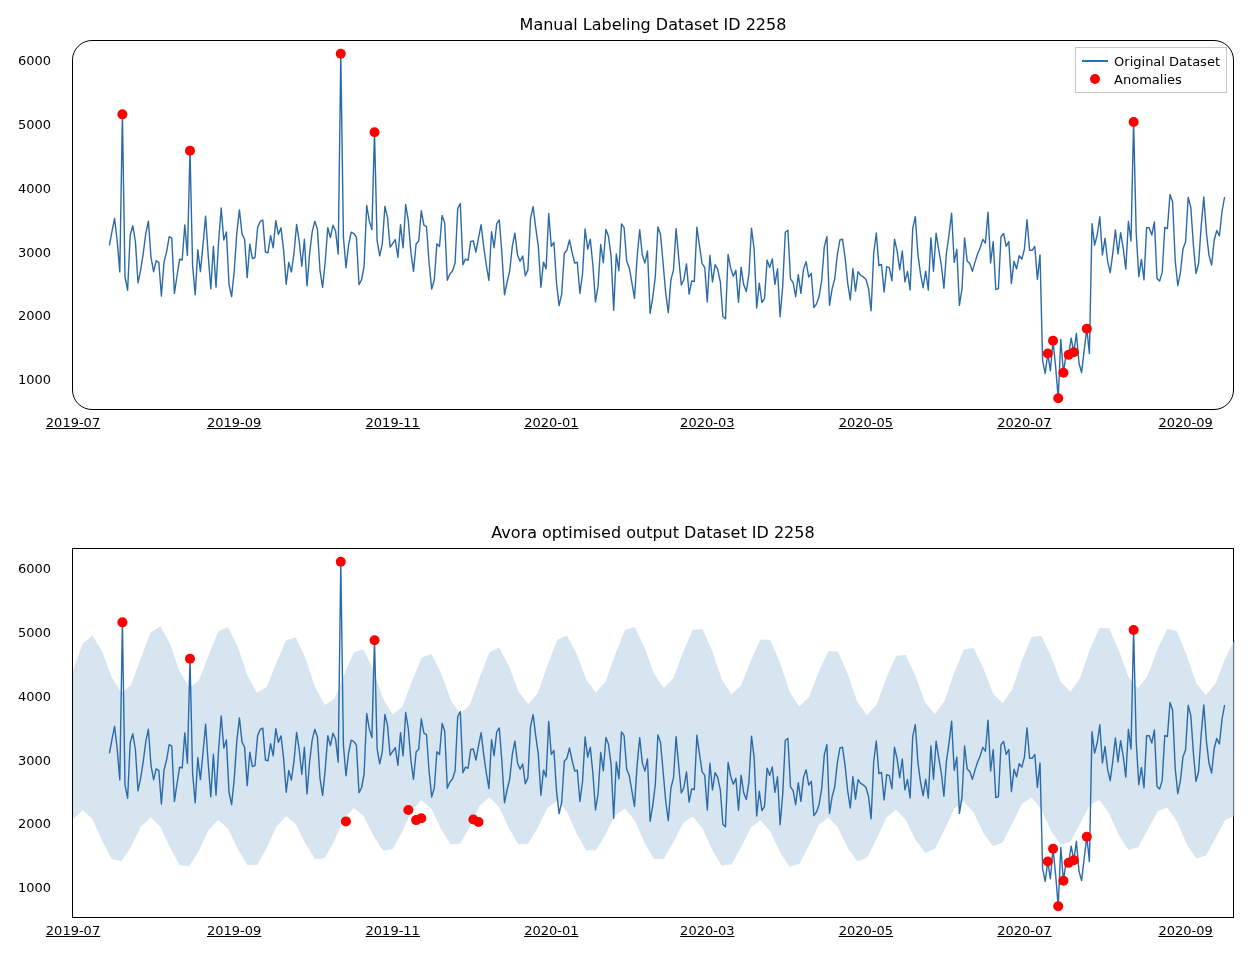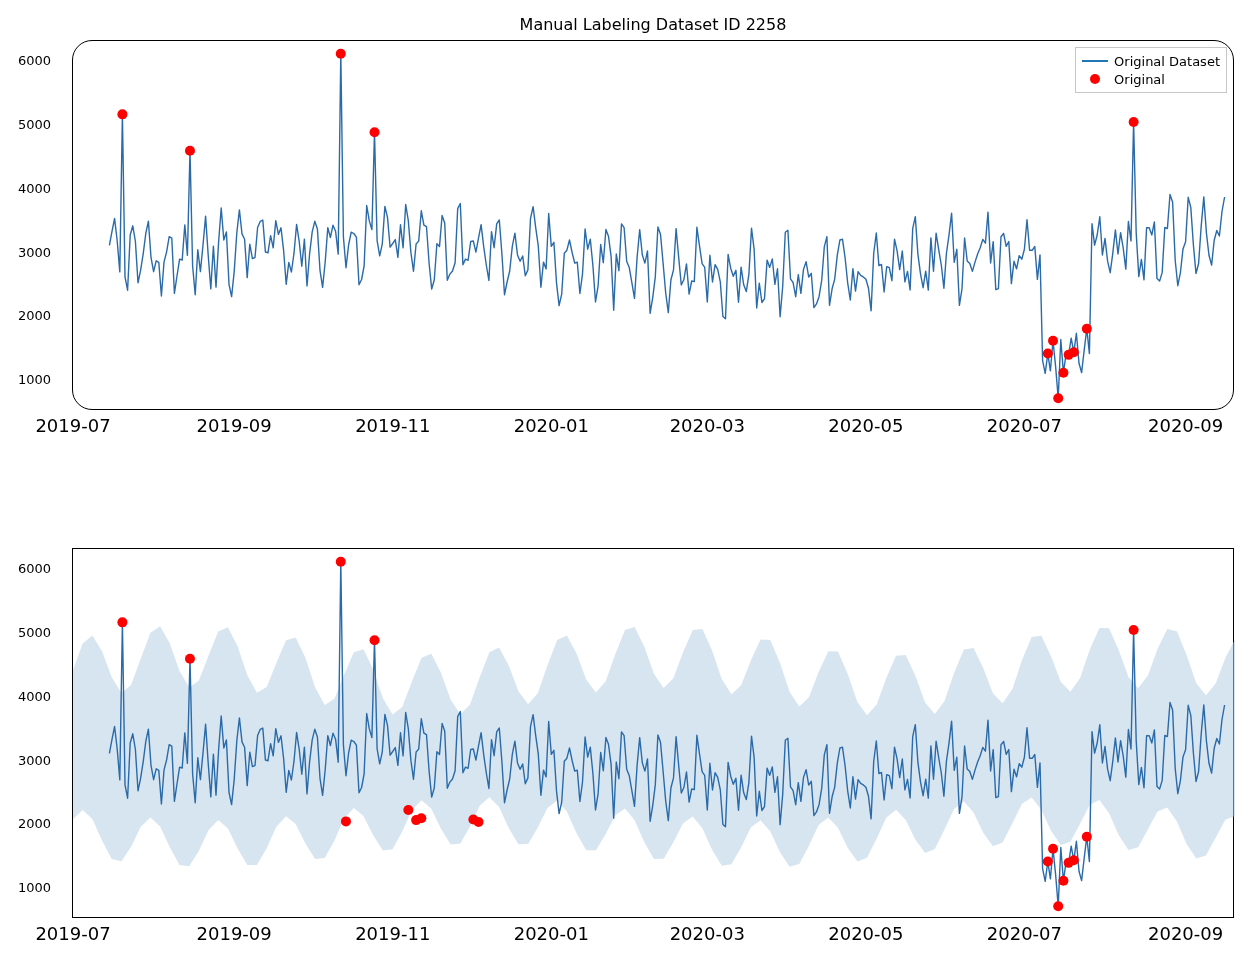--- a/index.html
+++ b/index.html
@@ -33,23 +33,24 @@
     right: 100%;
     transform: translateY(-50%);
     font-size: 13px;
     padding-right: 22px;
     white-space: nowrap;
   }
   .tick-label-x {
     position: absolute;
     top: 100%;
     transform: translateX(-50%);
-    font-size: 18px;
+    font-size: 13px;
     padding-top: 6px;
     white-space: nowrap;
+    text-decoration: underline;
   }
   .legend {
     position: absolute;
     top: 6px;
     right: 6px;
     background: #fff;
     border: 1px solid #c7c7c7;
     font-size: 13px;
     padding: 4px 6px;
   }
@@ -109,40 +110,41 @@
         <circle cx="1013.8255033557047" cy="287.7068965517241" r="5" class="anomaly"></circle>
         <circle cx="1060.6174496644296" cy="81.01724137931035" r="5" class="anomaly"></circle>
       </svg>
     <div class="legend">
       <div class="legend-row">
         <div class="legend-line"></div>
         <span>Original Dataset</span>
       </div>
       <div class="legend-row">
         <div class="legend-dot"></div>
-        <span>Original</span>
+        <span>Anomalies</span>
       </div>
     </div>
   <div class="tick-label-y" style="top: 338.103px;">1000</div>
       <div class="tick-label-y" style="top: 274.31px;">2000</div>
       <div class="tick-label-y" style="top: 210.517px;">3000</div>
       <div class="tick-label-y" style="top: 146.724px;">4000</div>
       <div class="tick-label-y" style="top: 82.931px;">5000</div>
       <div class="tick-label-y" style="top: 19.1379px;">6000</div>
       <div class="tick-label-x" style="left: 0px;">2019-07</div>
       <div class="tick-label-x" style="left: 161.172px;">2019-09</div>
       <div class="tick-label-x" style="left: 319.745px;">2019-11</div>
       <div class="tick-label-x" style="left: 478.318px;">2020-01</div>
       <div class="tick-label-x" style="left: 634.291px;">2020-03</div>
       <div class="tick-label-x" style="left: 792.864px;">2020-05</div>
       <div class="tick-label-x" style="left: 951.436px;">2020-07</div>
       <div class="tick-label-x" style="left: 1112.61px;">2020-09</div>
     </div>
 
   <div class="subplot" id="plot2" style="left: 72px; top: 548px; width: 1162px; height: 370px;">
+    <div class="subplot-title">Avora optimised output Dataset ID 2258</div>
     <svg id="svg2" width="1162" height="370">
         <path d="M0,121.20689655172413 L9.683333333333334,94.4021211223573 L19.366666666666667,86.53652264888143 L29.05,102.23920433891658 L38.733333333333334,128.3483170325978 L48.41666666666667,143.89325833467748 L58.1,135.98525611636967 L67.78333333333333,109.59031448269536 L77.46666666666667,83.7882312224653 L87.15,77.34849764447199 L96.83333333333334,94.53869723057164 L106.51666666666667,121.90510847189447 L116.2,138.46171491992786 L125.88333333333334,131.57665617688957 L135.56666666666666,106.5334919264173 L145.25,82.53147591148883 L154.93333333333334,78.15177358732274 L164.61666666666667,97.28857054799164 L174.3,126.19224712549814 L183.98333333333335,143.86245078226082 L193.66666666666669,137.92600499767119 L203.35,113.9838184965028 L213.03333333333333,91.35352486201987 L222.71666666666667,88.43005365573794 L232.4,108.74330234822963 L242.08333333333334,138.26454633723188 L251.76666666666668,156.00041747535303 L261.45,149.85752212697042 L271.1333333333333,125.77205593417312 L280.81666666666666,103.19568328939027 L290.5,100.35424458667973 L300.18333333333334,120.43555639184589 L309.8666666666667,149.15942681464858 L319.55,165.5691454828644 L329.23333333333335,157.87792480262334 L338.9166666666667,132.3782440998604 L348.6,108.671862547621 L358.28333333333336,104.83046640380269 L367.9666666666667,123.71716349673031 L377.65000000000003,150.82048258767352 L387.33333333333337,165.24005118320636 L397.01666666666665,155.51014764499115 L406.7,128.28606800300557 L416.3833333333333,103.31948066642087 L426.06666666666666,98.52511874108654 L435.75,116.43979712675977 L445.43333333333334,142.32102133151142 L455.1166666666667,155.3238120896986 L464.8,144.29701023752182 L474.48333333333335,116.24437478684362 L484.1666666666667,91.04691050531727 L493.85,86.44008031622019 L503.53333333333336,104.6144645611891 L513.2166666666667,130.57984127669263 L522.9,143.53034987067937 L532.5833333333334,132.60945683017496 L542.2666666666667,105.1437825371666 L551.95,81.11429250045757 L561.6333333333333,78.048678078656 L571.3166666666667,97.76784263996461 L581,125.01630098690626 L590.6833333333334,139.01283631143548 L600.3666666666667,129.1800131031068 L610.0500000000001,103.14871862832871 L619.7333333333333,80.98005980526256 L629.4166666666666,79.97742272414268 L639.1,101.58272822870907 L648.7833333333333,130.2736860668266 L658.4666666666667,145.29677824835971 L668.15,136.35691958961567 L677.8333333333334,111.39044633599025 L687.5166666666667,90.53929594799547 L697.2,90.88693211448441 L706.8833333333333,113.50791801416557 L716.5666666666667,142.63213390486922 L726.25,157.55652347711384 L735.9333333333334,148.29018101220413 L745.6166666666667,123.09327024113321 L755.3000000000001,102.20484267847445 L764.9833333333333,102.50657278966264 L774.6666666666667,124.72892284010274 L784.35,152.88216260851672 L794.0333333333333,166.34310997607815 L803.7166666666667,155.4508238160263 L813.4,128.80893414612814 L823.0833333333334,106.7685014861666 L832.7666666666667,106.02355022073385 L842.45,126.97712303775035 L852.1333333333333,153.4389786290393 L861.8166666666667,164.88366323174014 L871.5,151.99219701237638 L881.1833333333334,123.71559458227188 L890.8666666666667,100.51450077453808 L900.5500000000001,98.89082128189528 L910.2333333333333,118.91723440501886 L919.9166666666667,144.2016999836043 L929.6,154.313495181563 L939.2833333333333,140.26664882723037 L948.9666666666667,111.34285079289054 L958.65,88.09001481202796 L968.3333333333334,86.79465869589802 L978.0166666666667,107.17871309751416 L987.7,132.6311953529616 L997.3833333333333,142.79906386396337 L1007.0666666666667,129.0084080222909 L1016.75,100.84521383101526 L1026.4333333333334,78.91523415246087 L1036.1166666666668,79.26190720599357 L1045.8,101.23433041713969 L1055.4833333333333,127.98640771635098 L1065.1666666666667,139.22931490215896 L1074.8500000000001,126.58640948986181 L1084.5333333333333,99.93028303959358 L1094.2166666666667,79.90623862848338 L1103.9,82.30036343848337 L1113.5833333333333,106.08226204365616 L1123.2666666666667,134.1716515387831 L1132.95,146.34889715573595 L1142.6333333333334,134.53931368149983 L1152.3166666666666,108.9046736687481 L1162,90.13231537940266 L1162,266.9949687251135 L1152.3166666666666,270.84718843771003 L1142.6333333333334,288.83764560502124 L1132.95,306.51273090248407 L1123.2666666666667,309.61595639795866 L1113.5833333333333,294.8876227198974 L1103.9,272.54270944742274 L1094.2166666666667,258.5516375298002 L1084.5333333333333,262.5655327893277 L1074.8500000000001,280.6237730465511 L1065.1666666666667,298.16246490177826 L1055.4833333333333,301.0469600611107 L1045.8,286.2790916229545 L1036.1166666666668,264.2759814589993 L1026.4333333333334,250.99574357670593 L1016.75,255.8690832846929 L1007.0666666666667,274.6698159941825 L997.3833333333333,292.71966437008615 L987.7,296.00192861028165 L978.0166666666667,281.77335996447897 L968.3333333333334,260.64333102417174 L958.65,248.54679027258402 L948.9666666666667,254.6856856968762 L939.2833333333333,274.56453950809055 L929.6,293.3907191186485 L919.9166666666667,297.2661690546829 L910.2333333333333,283.7009609332719 L900.5500000000001,263.4922675121961 L890.8666666666667,252.546855431036 L881.1833333333334,259.83574873591687 L871.5,280.5968232921858 L861.8166666666667,299.9295736079851 L852.1333333333333,304.0617143694654 L842.45,290.7613957711559 L832.7666666666667,271.0154010815389 L823.0833333333334,260.70343079631596 L813.4,268.5693437717955 L803.7166666666667,289.5926170479909 L794.0333333333333,308.7765087601859 L784.35,312.4862541850792 L774.6666666666667,298.7569076380536 L764.9833333333333,278.770190028431 L755.3000000000001,268.38281639031527 L745.6166666666667,276.1176118861519 L735.9333333333334,296.7056071101616 L726.25,315.0664229265633 L716.5666666666667,317.7147543665132 L706.8833333333333,302.9608270638869 L697.2,282.1853840382315 L687.5166666666667,271.22436418933137 L677.8333333333334,278.3832075124276 L668.15,298.15133847765156 L658.4666666666667,315.37358275421195 L648.7833333333333,316.7216586911889 L639.1,300.78431900485083 L629.4166666666666,279.1400815268937 L619.7333333333333,267.6006706315592 L610.0500000000001,274.251887787308 L600.3666666666667,293.342258952872 L590.6833333333334,309.6443140934913 L581,309.9878645227441 L571.3166666666667,293.23700970396794 L561.6333333333333,271.1603519398686 L551.95,259.53572983892684 L542.2666666666667,266.22109824178017 L532.5833333333334,285.21913906398197 L522.9,301.22724998837583 L513.2166666666667,301.2294332250349 L503.53333333333336,284.3574388324886 L493.85,262.5583142268847 L484.1666666666667,251.56304509625204 L474.48333333333335,258.99092021155144 L464.8,278.5918877406277 L455.1166666666667,294.98407048854745 L445.43333333333334,295.3010911053223 L435.75,278.93466364280016 L426.06666666666666,257.99938503038175 L416.3833333333333,248.16792772253368 L406.7,256.81233738310436 L397.01666666666665,277.425840151372 L387.33333333333337,294.54661457520086 L377.65000000000003,295.457320910204 L367.9666666666667,279.80643743303557 L358.28333333333336,259.8702032314776 L348.6,251.25698373052083 L338.9166666666667,261.0888729177055 L329.23333333333335,282.60453621457185 L319.55,300.26784312995426 L309.8666666666667,301.51627759918796 L300.18333333333334,286.25827236124206 L290.5,266.93219164319225 L280.81666666666666,259.08244990102867 L271.1333333333333,269.58470232254393 L261.45,291.43118242440306 L251.76666666666668,309.0226759237096 L242.08333333333334,309.96240792864353 L232.4,294.42660118888875 L222.71666666666667,275.0203875968433 L213.03333333333333,267.22824590433373 L203.35,277.68600790279044 L193.66666666666669,299.1500616094058 L183.98333333333335,315.97106615484796 L174.3,315.9298780591945 L164.61666666666667,299.47858268338223 L154.93333333333334,279.3932771026336 L145.25,271.1014329029437 L135.56666666666666,281.0039455431878 L125.88333333333334,301.6295437214634 L116.2,317.2886235131603 L106.51666666666667,315.9478016474952 L96.83333333333334,298.3387509689728 L87.15,277.40790628021375 L77.46666666666667,268.5234508577589 L67.78333333333333,277.85068552062086 L58.1,297.69300023934477 L48.41666666666667,312.32422651414845 L38.733333333333334,309.8984693059907 L29.05,291.42419142890327 L19.366666666666667,270.0110292606369 L9.683333333333334,260.9592137446941 L0,270.19159797252723 Z" class="band-upper"></path>
         <path d="M36.4,204.3 L39.0,190.4 L41.6,177.5 L44.2,200.0 L46.8,230.9 L49.4,73.4 L52.0,235.9 L54.6,249.2 L57.2,194.0 L59.8,184.8 L62.4,200.5 L65.0,241.8 L67.6,229.4 L70.2,212.8 L72.8,192.3 L75.4,180.2 L78.0,216.3 L80.6,230.7 L83.2,219.8 L85.8,221.3 L88.4,255.0 L91.0,221.2 L93.6,210.8 L96.2,195.6 L98.8,197.2 L101.4,252.4 L104.0,235.0 L106.6,218.2 L109.2,219.0 L111.8,183.9 L114.4,214.4 L117.0,109.7 L119.6,224.8 L122.2,253.7 L124.8,208.8 L127.4,230.6 L130.0,204.0 L132.6,175.1 L135.2,214.3 L137.8,247.9 L140.4,205.2 L143.0,246.1 L145.6,201.0 L148.2,167.0 L150.8,199.0 L153.4,190.9 L156.0,243.3 L158.6,255.6 L161.2,230.6 L163.8,192.0 L166.4,168.9 L169.0,192.9 L171.6,198.2 L174.2,236.6 L176.8,203.1 L179.4,217.6 L182.0,216.5 L184.6,186.5 L187.2,180.4 L189.8,179.1 L192.4,211.0 L195.0,211.7 L197.6,194.6 L200.2,206.8 L202.8,179.6 L205.4,193.4 L208.0,186.8 L210.6,209.3 L213.2,243.3 L215.8,221.4 L218.4,231.0 L221.0,212.2 L223.6,183.4 L226.2,200.3 L228.8,225.3 L231.4,198.1 L234.0,244.9 L236.6,212.9 L239.2,190.8 L241.8,180.3 L244.4,187.9 L247.0,229.3 L249.6,246.4 L252.2,220.8 L254.8,186.6 L257.4,196.5 L260.0,184.2 L262.6,190.3 L265.2,213.2 L267.8,12.8 L270.4,195.9 L273.0,226.7 L275.6,204.0 L278.2,191.1 L280.8,192.5 L283.4,196.1 L286.0,243.8 L288.6,238.5 L291.1,225.0 L293.7,164.5 L296.3,179.9 L298.9,188.6 L301.5,91.2 L304.1,199.6 L306.7,214.8 L309.3,202.8 L311.9,165.4 L314.5,176.4 L317.1,206.2 L319.7,202.5 L322.3,198.6 L324.9,216.4 L327.5,183.8 L330.1,206.8 L332.7,163.5 L335.3,179.7 L337.9,211.4 L340.5,230.3 L343.1,203.0 L345.7,200.1 L348.3,169.8 L350.9,184.1 L353.5,185.7 L356.1,222.2 L358.7,248.1 L361.3,238.7 L363.9,202.8 L366.5,205.6 L369.1,174.5 L371.7,181.9 L374.3,239.2 L376.9,233.1 L379.5,230.0 L382.1,221.8 L384.7,167.6 L387.3,162.5 L389.9,223.7 L392.5,218.1 L395.1,219.3 L397.7,200.5 L400.3,200.0 L402.9,211.1 L405.5,197.1 L408.1,183.7 L410.7,205.7 L413.3,224.0 L415.9,239.5 L418.5,190.7 L421.1,206.7 L423.7,182.8 L426.3,179.0 L428.9,212.7 L431.5,253.8 L434.1,241.0 L436.7,230.0 L439.3,205.4 L441.9,192.1 L444.5,213.9 L447.1,220.3 L449.7,215.0 L452.3,234.8 L454.9,228.9 L457.5,177.6 L460.1,165.6 L462.7,186.6 L465.3,205.2 L467.9,246.2 L470.5,221.1 L473.1,227.9 L475.7,172.5 L478.3,205.4 L480.9,201.3 L483.5,241.8 L486.1,264.6 L488.7,253.2 L491.3,212.2 L493.9,209.2 L496.5,199.0 L499.1,211.5 L501.7,222.0 L504.3,221.3 L506.9,252.5 L509.5,233.1 L512.1,188.0 L514.7,208.2 L517.3,198.1 L519.9,224.5 L522.5,261.0 L525.1,244.8 L527.7,203.5 L530.3,221.7 L532.9,188.5 L535.5,195.3 L538.1,215.4 L540.7,269.3 L543.3,213.0 L545.9,229.7 L548.5,182.9 L551.1,186.7 L553.7,220.3 L556.3,226.8 L558.9,241.8 L561.5,257.4 L564.1,216.4 L566.7,188.6 L569.3,213.8 L571.9,222.1 L574.5,209.9 L577.1,272.3 L579.7,256.8 L582.3,235.9 L584.9,185.9 L587.5,193.2 L590.1,222.2 L592.7,252.0 L595.3,271.6 L597.9,239.0 L600.5,228.9 L603.1,187.6 L605.7,216.6 L608.3,244.0 L610.9,238.5 L613.5,222.9 L616.1,253.1 L618.7,240.0 L621.3,240.6 L623.9,186.3 L626.5,204.9 L629.1,222.7 L631.7,226.3 L634.3,261.0 L636.9,214.3 L639.5,241.0 L642.1,223.6 L644.7,228.3 L647.3,240.9 L649.9,275.5 L652.5,277.7 L655.1,213.5 L657.7,227.2 L660.3,235.2 L662.9,229.3 L665.5,261.2 L668.1,226.1 L670.7,243.8 L673.3,250.6 L675.9,233.3 L678.5,187.2 L681.1,208.1 L683.7,267.0 L686.3,242.1 L688.9,261.5 L691.5,257.6 L694.1,219.1 L696.7,226.4 L699.3,218.0 L701.9,243.4 L704.5,227.8 L707.1,275.8 L709.7,245.4 L712.3,191.2 L714.9,189.3 L717.5,237.8 L720.1,241.7 L722.7,255.7 L725.3,233.7 L727.9,252.4 L730.5,228.4 L733.1,220.7 L735.7,236.0 L738.3,232.3 L740.9,266.6 L743.5,262.9 L746.1,255.4 L748.7,239.4 L751.3,205.9 L753.9,195.6 L756.5,264.3 L759.1,247.8 L761.7,238.1 L764.3,214.2 L766.9,199.0 L769.5,198.3 L772.1,216.8 L774.7,242.1 L777.3,259.0 L779.9,227.6 L782.5,250.1 L785.1,230.6 L787.7,234.3 L790.3,235.9 L792.9,238.3 L795.5,247.3 L798.1,269.8 L800.7,212.5 L803.3,192.0 L805.9,224.6 L808.5,223.5 L811.1,251.0 L813.7,225.6 L816.3,226.7 L818.9,239.7 L821.5,198.1 L824.1,209.9 L826.7,228.6 L829.3,210.0 L831.9,240.9 L834.5,230.4 L837.1,249.0 L839.7,187.7 L842.3,175.6 L844.9,213.1 L847.5,232.8 L850.1,246.7 L852.7,230.1 L855.3,249.1 L857.9,196.9 L860.5,230.3 L863.1,192.2 L865.7,208.7 L868.3,224.0 L870.9,247.2 L873.4,212.5 L876.0,194.1 L878.6,172.1 L881.2,221.3 L883.8,208.3 L886.4,264.4 L889.0,247.8 L891.6,197.0 L894.2,219.9 L896.8,222.5 L899.4,230.4 L902.0,221.1 L904.6,213.0 L907.2,206.8 L909.8,198.4 L912.4,202.2 L915.0,171.1 L917.6,222.0 L920.2,200.6 L922.8,248.6 L925.4,247.6 L928.0,195.7 L930.6,192.4 L933.2,205.3 L935.8,200.5 L938.4,242.6 L941.0,220.3 L943.6,227.9 L946.2,214.6 L948.8,218.2 L951.4,208.3 L954.0,178.8 L956.6,209.2 L959.2,209.3 L961.8,205.5 L964.4,238.4 L967.0,213.9 L969.6,319.6 L972.2,332.4 L974.8,312.6 L977.4,329.8 L980.0,299.8 L982.6,325.4 L985.2,357.2 L987.8,298.5 L990.4,331.7 L993.0,313.7 L995.6,313.9 L998.2,297.2 L1000.8,311.3 L1003.4,292.3 L1006.0,322.2 L1008.6,331.6 L1011.2,309.1 L1013.8,287.7 L1016.4,312.6 L1019.0,182.7 L1021.6,204.2 L1024.2,194.0 L1026.8,175.8 L1029.4,214.0 L1032.0,197.4 L1034.6,220.2 L1037.2,231.7 L1039.8,212.2 L1042.4,188.9 L1045.0,213.0 L1047.6,191.6 L1050.2,207.0 L1052.8,228.1 L1055.4,180.5 L1058.0,200.0 L1060.6,81.0 L1063.2,192.0 L1065.8,235.6 L1068.4,218.4 L1071.0,238.8 L1073.6,186.6 L1076.2,186.7 L1078.8,194.0 L1081.4,181.0 L1084.0,237.6 L1086.6,240.1 L1089.2,231.4 L1091.8,186.5 L1094.4,187.6 L1097.0,153.5 L1099.6,161.0 L1102.2,219.3 L1104.8,244.7 L1107.4,231.6 L1110.0,207.9 L1112.6,200.7 L1115.2,156.3 L1117.8,166.4 L1120.4,204.0 L1123.0,232.5 L1125.6,222.5 L1128.2,185.1 L1130.8,155.9 L1133.4,191.8 L1136.0,214.3 L1138.6,224.1 L1141.2,199.3 L1143.8,189.5 L1146.4,195.0 L1149.0,170.5 L1151.6,156.0" class="line-series"></path>
         <circle cx="49.39149888143177" cy="73.36206896551727" r="5" class="anomaly"></circle>
         <circle cx="116.97986577181207" cy="109.72413793103448" r="5" class="anomaly"></circle>
         <circle cx="267.7539149888143" cy="12.758620689655174" r="5" class="anomaly"></circle>
         <circle cx="272.95302013422815" cy="272.3965517241379" r="5" class="anomaly"></circle>
         <circle cx="301.54809843400443" cy="91.22413793103448" r="5" class="anomaly"></circle>
         <circle cx="335.3422818791947" cy="260.91379310344826" r="5" class="anomaly"></circle>
         <circle cx="343.1409395973155" cy="271.12068965517244" r="5" class="anomaly"></circle>

